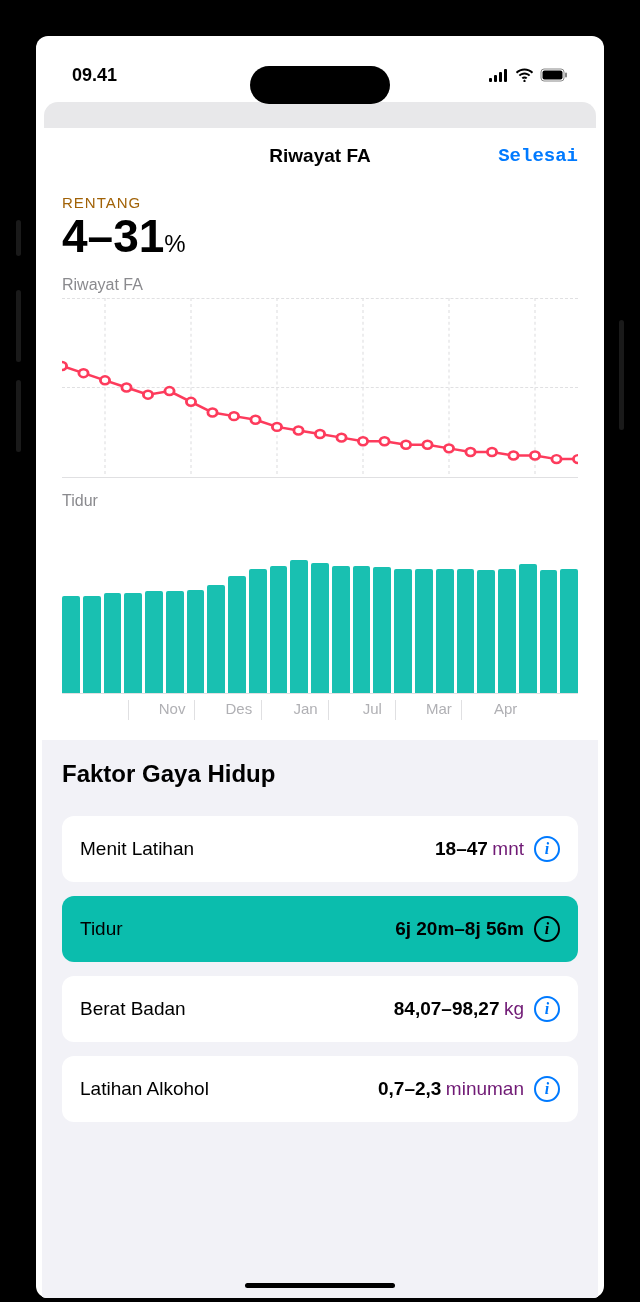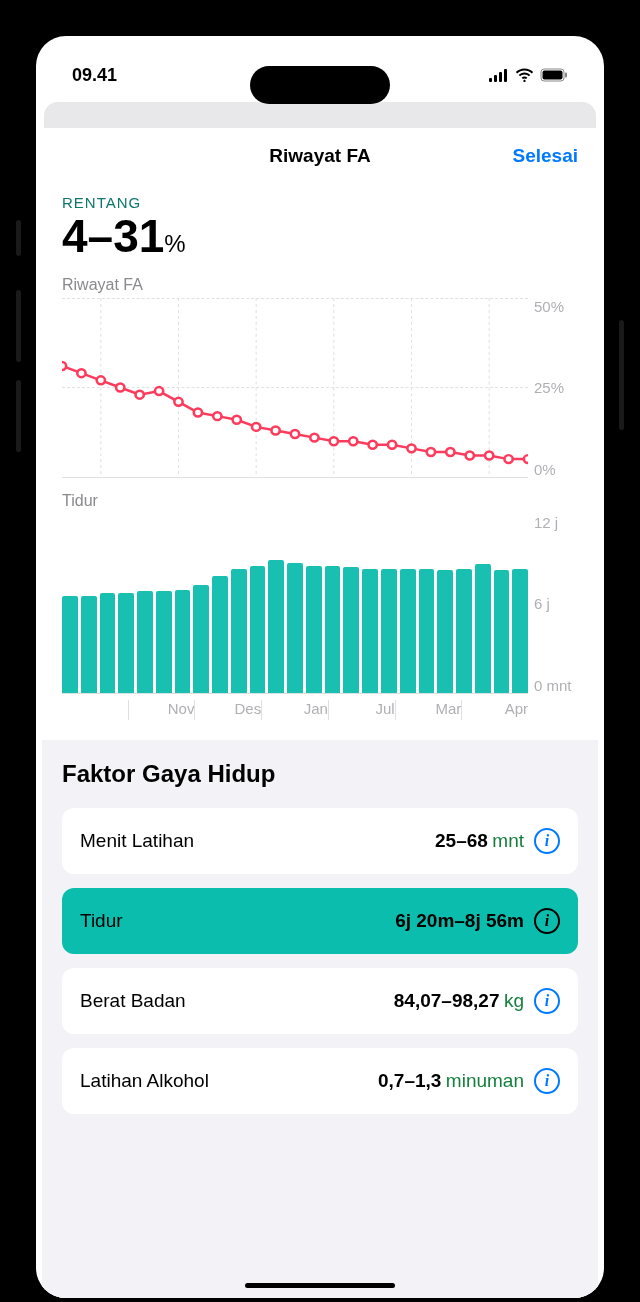--- a/index.html
+++ b/index.html
@@ -1,52 +1,52 @@
 <!DOCTYPE html>
 <html><head>
   <meta charset="utf-8">
   <style>
     * { margin: 0; padding: 0; box-sizing: border-box; font-family: -apple-system, BlinkMacSystemFont, "Segoe UI", Helvetica, Arial, sans-serif; }
     body { background: #000; display: flex; justify-content: center; align-items: flex-start; padding: 20px 0; }
     .phone-frame { width: 600px; background: #000; border-radius: 70px; padding: 16px; position: relative; }
-    .phone-screen { background: #fff; border-radius: 30px; overflow: hidden; height: 1262px; position: relative; }
+    .phone-screen { background: #fff; border-radius: 12px; overflow: hidden; height: 1262px; position: relative; }
     .notch { position: absolute; top: 30px; left: 50%; transform: translateX(-50%); width: 140px; height: 38px; background: #000; border-radius: 20px; z-index: 100; }
     .status-bar { display: flex; justify-content: space-between; align-items: center; padding: 18px 36px 0; height: 60px; font-weight: 600; font-size: 18px; }
     .status-right { display: flex; gap: 6px; align-items: center; }
     .signal-icon svg, .wifi-icon svg, .battery-icon svg { display: block; }
     .sheet-peek { background: #e8e8ea; height: 26px; margin: 6px 8px 0; border-radius: 14px 14px 0 0; }
     .sheet { background: #fff; border-radius: 14px 14px 0 0; margin: 0 6px; height: calc(100% - 92px); overflow: hidden; position: relative; }
     .nav-bar { display: flex; justify-content: center; align-items: center; height: 56px; position: relative; }
     .nav-title { font-weight: 600; font-size: 19px; }
-    .nav-done { position: absolute; right: 20px; color: #007aff; font-weight: 600; font-size: 19px; }
+    .nav-done { position: absolute; right: 20px; color: #007aff; font-weight: 600; font-size: 19px; font-family: Liberation Mono, monospace; }
     .content { padding: 10px 20px 0; }
-    .range-label { color: #0f766e; font-size: 15px; letter-spacing: 1px; font-weight: 500; }
+    .range-label { color: #a16207; font-size: 15px; letter-spacing: 1px; font-weight: 500; }
     .range-value { font-size: 46px; font-weight: 600; line-height: 1.1; }
     .range-pct { font-size: 24px; font-weight: 500; }
     .date-range { color: #8a8a8e; font-size: 19px; margin-top: 2px; }
     .chart-section { margin-top: 14px; }
     .chart-label { color: #8a8a8e; font-size: 16px; margin-bottom: 4px; }
     .chart-wrap { display: flex; }
     .chart-plot { flex: 1; position: relative; height: 180px; border-bottom: 1px solid #e0e0e2; }
     .chart-yaxis { width: 50px; display: flex; flex-direction: column; justify-content: space-between; color: #b0b0b4; font-size: 15px; text-align: left; padding-left: 6px; }
     .chart-grid-h { position: absolute; left: 0; right: 0; border-top: 1px dashed #e0e0e2; }
     .line-svg { position: absolute; inset: 0; width: 100%; height: 100%; }
     .bar-chart-plot { flex: 1; position: relative; height: 180px; display: flex; align-items: flex-end; gap: 3px; border-bottom: 1px solid #e0e0e2; }
     .bar { flex: 1; background: #19c0b1; border-radius: 2px 2px 0 0; }
     .x-axis { display: flex; margin-top: 6px; color: #b0b0b4; font-size: 15px; padding-right: 50px; }
-    .x-tick { flex: 1; text-align: right; border-left: 1px solid #e0e0e2; padding-left: 21px; height: 20px; }
+    .x-tick { flex: 1; text-align: center; border-left: 1px solid #e0e0e2; padding-left: 21px; height: 20px; }
     .x-tick:first-child { border-left: none; }
     .factors-section { background: #f2f2f7; margin: 20px -20px 0; padding: 20px; height: 600px; }
-    .factors-title { font-size: 24px; font-weight: 700; margin-bottom: 20px; }
+    .factors-title { font-size: 24px; font-weight: 700; margin-bottom: 28px; }
     .factor-card { background: #fff; border-radius: 12px; padding: 20px 18px; display: flex; align-items: center; justify-content: space-between; margin-bottom: 14px; }
     .factor-card.selected { background: #0bbdad; }
     .factor-name { font-size: 19px; }
     .factor-right { display: flex; align-items: center; gap: 10px; }
     .factor-value { font-size: 19px; font-weight: 600; }
-    .factor-unit { font-size: 19px; color: #15803d; font-weight: 400; }
+    .factor-unit { font-size: 19px; color: #701a75; font-weight: 400; }
     .info-icon { width: 26px; height: 26px; border-radius: 50%; border: 2px solid #007aff; color: #007aff; display: flex; align-items: center; justify-content: center; font-family: Georgia, serif; font-style: italic; font-weight: bold; font-size: 16px; }
     .factor-card.selected .info-icon { border-color: #000; color: #000; }
     .home-indicator { position: absolute; bottom: 10px; left: 50%; transform: translateX(-50%); width: 150px; height: 5px; background: #000; border-radius: 3px; }
     .side-btn { position: absolute; background: #1a1a1a; border-radius: 3px; }
     .side-l1 { left: -4px; top: 200px; width: 5px; height: 36px; }
     .side-l2 { left: -4px; top: 270px; width: 5px; height: 72px; }
     .side-l3 { left: -4px; top: 360px; width: 5px; height: 72px; }
     .side-r1 { right: -4px; top: 300px; width: 5px; height: 110px; }
   </style>
 </head>
@@ -134,25 +134,20 @@
                   <circle cx="318.75" cy="147.6" r="4" fill="#fff" stroke="#fd3b5c" stroke-width="2.5"></circle>
                   <circle cx="337.5" cy="151.2" r="4" fill="#fff" stroke="#fd3b5c" stroke-width="2.5"></circle>
                   <circle cx="356.25" cy="154.8" r="4" fill="#fff" stroke="#fd3b5c" stroke-width="2.5"></circle>
                   <circle cx="375" cy="154.8" r="4" fill="#fff" stroke="#fd3b5c" stroke-width="2.5"></circle>
                   <circle cx="393.75" cy="158.4" r="4" fill="#fff" stroke="#fd3b5c" stroke-width="2.5"></circle>
                   <circle cx="412.5" cy="158.4" r="4" fill="#fff" stroke="#fd3b5c" stroke-width="2.5"></circle>
                   <circle cx="431.25" cy="162" r="4" fill="#fff" stroke="#fd3b5c" stroke-width="2.5"></circle>
                   <circle cx="450" cy="162" r="4" fill="#fff" stroke="#fd3b5c" stroke-width="2.5"></circle>
                 </svg>
             </div>
-            <div class="chart-yaxis">
-              <span>50%</span>
-              <span>25%</span>
-              <span>0%</span>
-            </div>
           </div>
         </div>
 
         <div class="chart-section">
           <div class="chart-label">Tidur</div>
           <div class="chart-wrap">
             <div class="bar-chart-plot" id="bar-plot">
                 <div class="bar" style="height: 54.1667%;"></div>
                 <div class="bar" style="height: 54.1667%;"></div>
                 <div class="bar" style="height: 55.8333%;"></div>
@@ -172,65 +167,60 @@
                 <div class="bar" style="height: 69.1667%;"></div>
                 <div class="bar" style="height: 69.1667%;"></div>
                 <div class="bar" style="height: 69.1667%;"></div>
                 <div class="bar" style="height: 69.1667%;"></div>
                 <div class="bar" style="height: 68.3333%;"></div>
                 <div class="bar" style="height: 69.1667%;"></div>
                 <div class="bar" style="height: 71.6667%;"></div>
                 <div class="bar" style="height: 68.3333%;"></div>
                 <div class="bar" style="height: 69.1667%;"></div>
               </div>
-            <div class="chart-yaxis">
-              <span>12 j</span>
-              <span>6 j</span>
-              <span>0 mnt</span>
-            </div>
           </div>
           <div class="x-axis" id="x-axis">
               <div class="x-tick" style="border-left: none;"></div>
               <div class="x-tick">Nov</div>
               <div class="x-tick">Des</div>
               <div class="x-tick">Jan</div>
               <div class="x-tick">Jul</div>
               <div class="x-tick">Mar</div>
               <div class="x-tick">Apr</div>
             </div>
         </div>
 
         <div class="factors-section">
           <div class="factors-title">Faktor Gaya Hidup</div>
           <div id="factors-list">
               <div class="factor-card">
                 <span class="factor-name">Menit Latihan</span>
                 <div class="factor-right">
-                  <span><span class="factor-value">25–68</span> <span class="factor-unit">mnt</span></span>
+                  <span><span class="factor-value">18–47</span> <span class="factor-unit">mnt</span></span>
                   <span class="info-icon">i</span>
                 </div>
               </div>
               <div class="factor-card selected">
                 <span class="factor-name">Tidur</span>
                 <div class="factor-right">
                   <span><span class="factor-value">6j 20m–8j 56m</span></span>
                   <span class="info-icon">i</span>
                 </div>
               </div>
               <div class="factor-card">
                 <span class="factor-name">Berat Badan</span>
                 <div class="factor-right">
                   <span><span class="factor-value">84,07–98,27</span> <span class="factor-unit">kg</span></span>
                   <span class="info-icon">i</span>
                 </div>
               </div>
               <div class="factor-card">
                 <span class="factor-name">Latihan Alkohol</span>
                 <div class="factor-right">
-                  <span><span class="factor-value">0,7–1,3</span> <span class="factor-unit">minuman</span></span>
+                  <span><span class="factor-value">0,7–2,3</span> <span class="factor-unit">minuman</span></span>
                   <span class="info-icon">i</span>
                 </div>
               </div>
             </div>
         </div>
       </div>
 
       <div class="home-indicator"></div>
     </div>
   </div>

